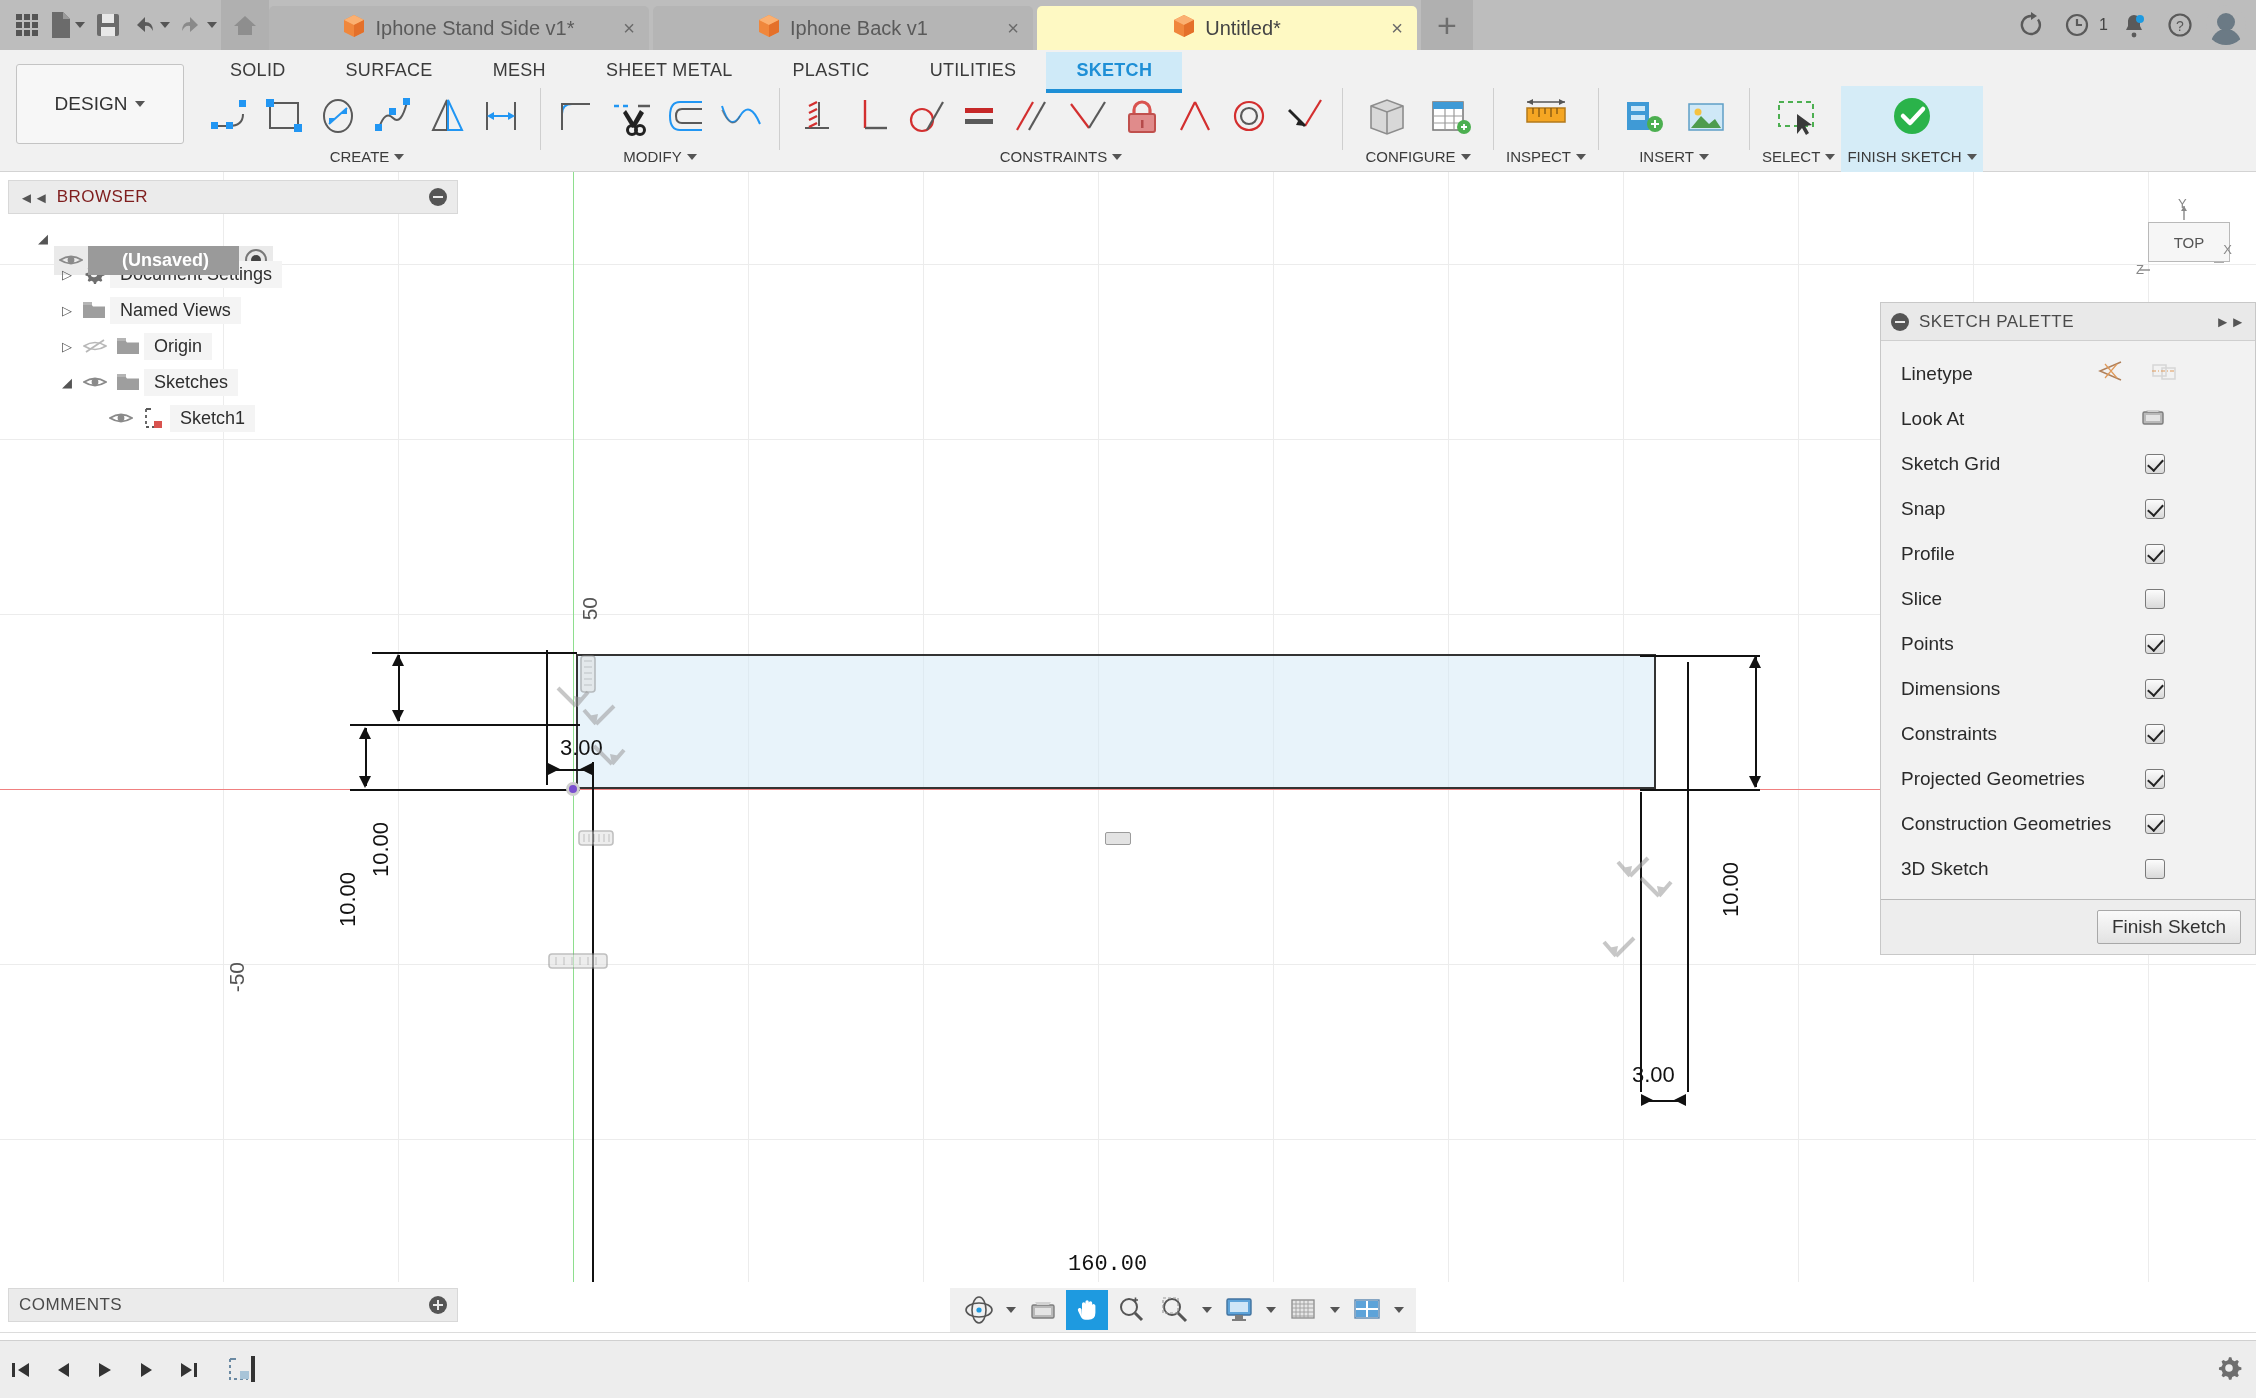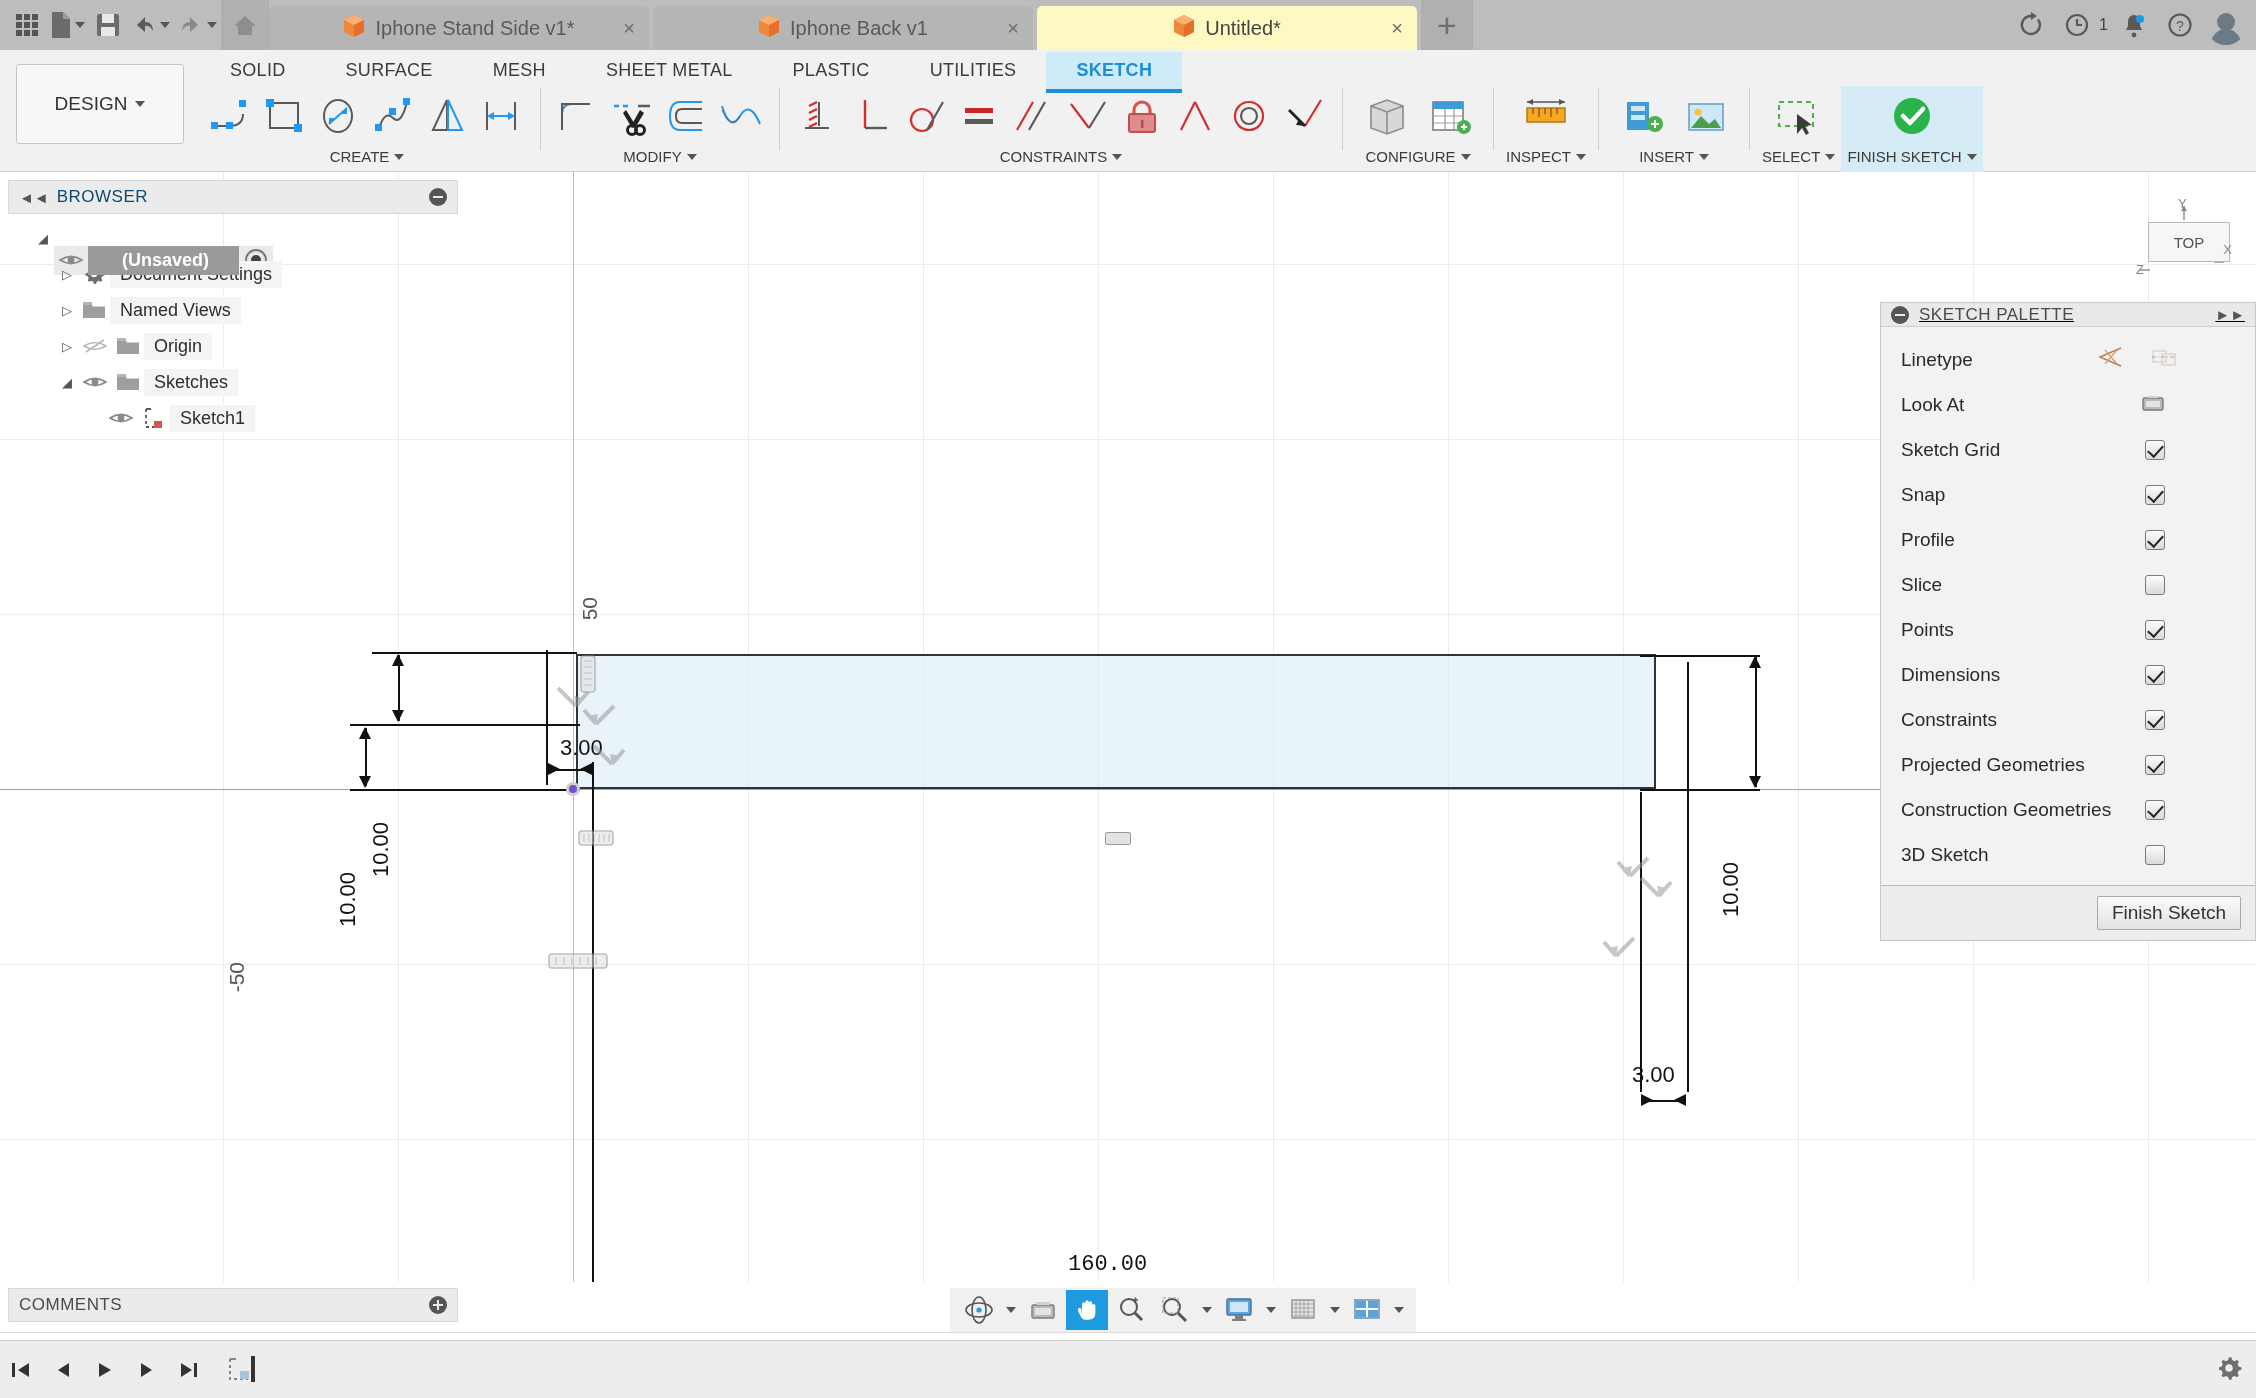--- a/index.html
+++ b/index.html
@@ -55,21 +55,21 @@
     margin-top:2px; }
   .tool { width:52px; height:56px; display:flex; align-items:center; justify-content:center; }
   .tool.big { width:62px; }
   .vsep { width:1px; height:62px; background:#cfcfcf; margin:0 6px; align-self:flex-start; margin-top:2px;}
   .finish-panel { background:#d5ecf7; }
 
   
   .browser { position:absolute; left:8px; top:180px; width:450px; }
   .browser-head { height:34px; background:#ebebeb; border:1px solid #d8d8d8;
     display:flex; align-items:center; padding:0 10px; justify-content:space-between; }
-  .browser-head .btitle { font-size:17px; color:#0c4a6e; letter-spacing:.5px; }
+  .browser-head .btitle { font-size:17px; color:#7f1d1d; letter-spacing:.5px; }
   .collapse-arrows { color:#555; font-size:15px; margin-right:8px; }
   .bh-left { display:flex; align-items:center; }
   .circ-minus { width:18px;height:18px;border-radius:50%;background:#555;position:relative; }
   .circ-minus::after{content:"";position:absolute;left:4px;top:8px;width:10px;height:2px;background:#ebebeb;}
   .tree { padding-top:6px; }
   .row { height:36px; display:flex; align-items:center; font-size:18px; color:#2e2e2e; }
   .row .exp { width:22px; display:flex;align-items:center;justify-content:center;color:#555;font-size:13px; }
   .row .eye { width:34px; display:flex;align-items:center;justify-content:center; }
   .row .ficon { width:32px; display:flex;align-items:center;justify-content:center; }
   .row .lbl { background:#f4f4f4; padding:3px 10px; }
@@ -107,22 +107,22 @@
     border:3px solid #cfcfcf; }
 
   
   .viewcube { position:absolute; right:28px; top:28px; width:90px;height:90px; }
   .vc-face { width:82px;height:40px;background:#f6f6f6;border:1px solid #b9b9b9;
     display:flex;align-items:center;justify-content:center;font-size:15px;color:#555; }
 
   
   .palette { position:absolute; left:1880px; top:302px; width:376px; background:#f2f2f2;
     border:1px solid #c8c8c8; }
-  .pal-head { height:24px; background:#e9e9e9; border-bottom:1px solid #cfcfcf;
-    display:flex; align-items:center; padding:0 10px; justify-content:space-between;text-decoration:underline; }
+  .pal-head { height:38px; background:#e9e9e9; border-bottom:1px solid #cfcfcf;
+    display:flex; align-items:center; padding:0 10px; justify-content:space-between; }
   .pal-title { font-size:17px; color:#4a4a4a; letter-spacing:.5px; }
   .pal-body { padding:10px 0 8px 0; }
   .sect { font-size:19px; font-weight:bold; color:#222; padding:6px 0 12px 18px;
     display:flex; align-items:center; gap:10px; }
   .tri { width:0;height:0;border-left:7px solid transparent;border-right:7px solid transparent;
     border-top:10px solid #333; }
   .opt { height:45px; display:flex; align-items:center; padding:0 0 0 20px; font-size:19px; color:#2a2a2a; }
   .opt .oname { flex:1; }
   .cb { width:20px;height:20px;border:1px solid #7a7a7a;border-radius:3px;
     background:linear-gradient(#fcfcfc,#d9d9d9); margin-right:90px; position:relative; }

